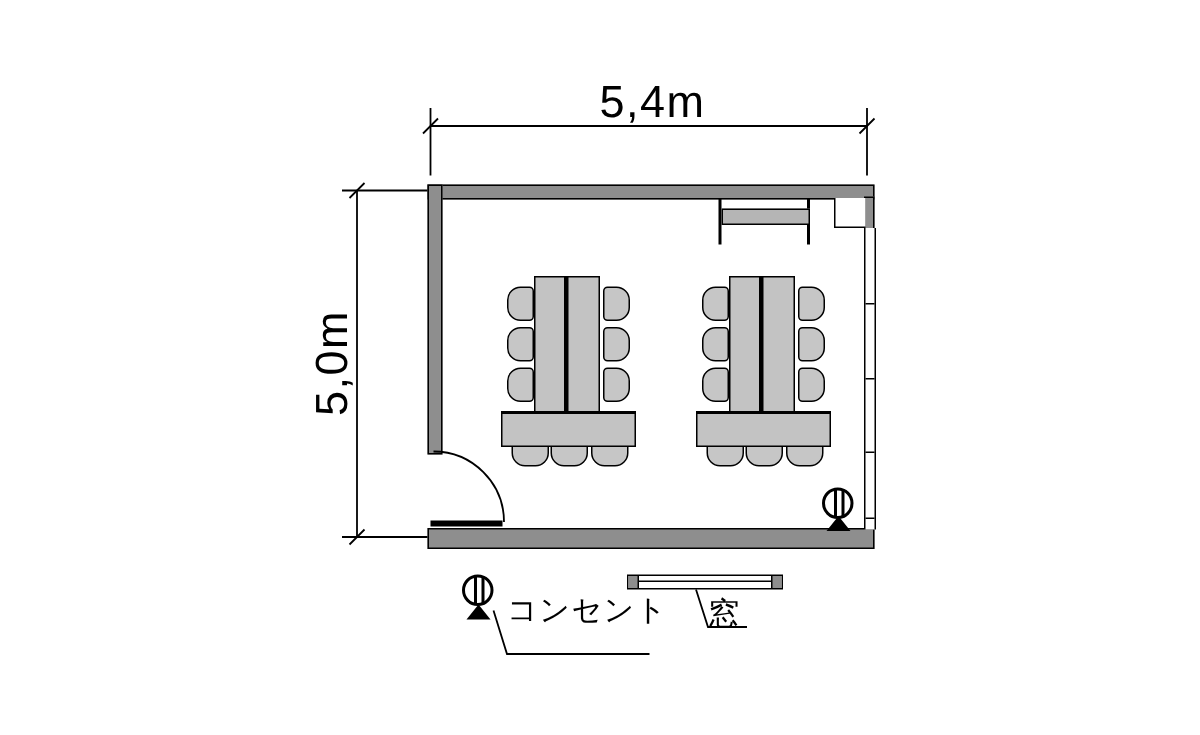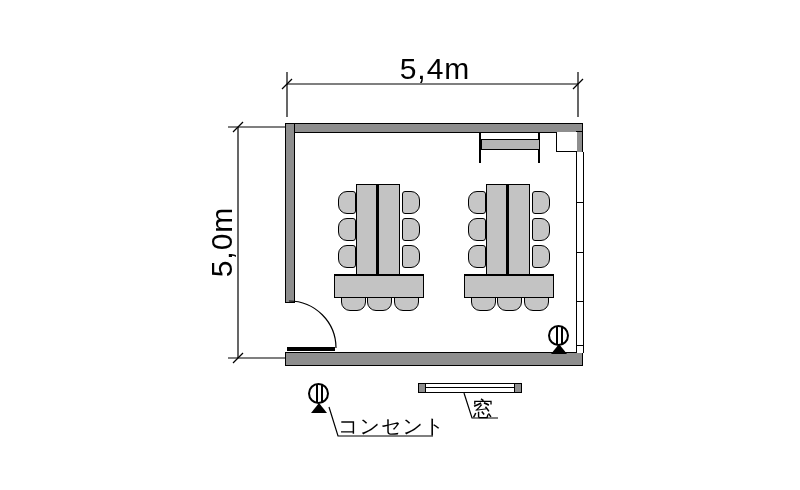--- a/index.html
+++ b/index.html
@@ -59,21 +59,21 @@
   .legend-window-bar .cap-r { right: 0; border-left: 1px solid #000; }
 
   
   .dim-label { position: absolute; font-size: 30px; color: #000; letter-spacing: 1px; }
   .dim-width  { left: 350px; top: 52px; width: 170px; text-align: center; }
   .dim-height { left: 183px; top: 226px; width: 76px; height: 32px; text-align: center;
                 transform: rotate(-90deg); }
 
   
   .legend-label { position: absolute; font-size: 20px; color: #000; }
-  .legend-outlet-label { left: 338px; top: 413px; letter-spacing: 1px; }
+  .legend-outlet-label { left: 338px; top: 393px; letter-spacing: 1px; }
   .legend-window-label { left: 472px; top: 395px; font-size: 21px; }
 
   svg.overlay { position: absolute; left: 0; top: 0; width: 800px; height: 490px; }
 </style>
 </head>
 <body>
 
 <div class="abs" style="left:0;top:0;width:660px;height:490px;">
 
   <div class="dim-label dim-width">5,4m</div>

